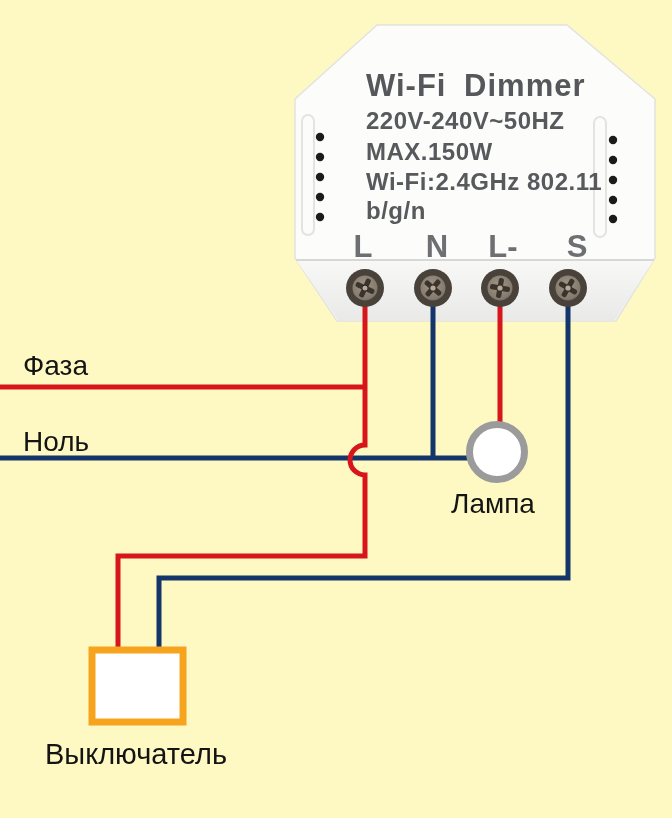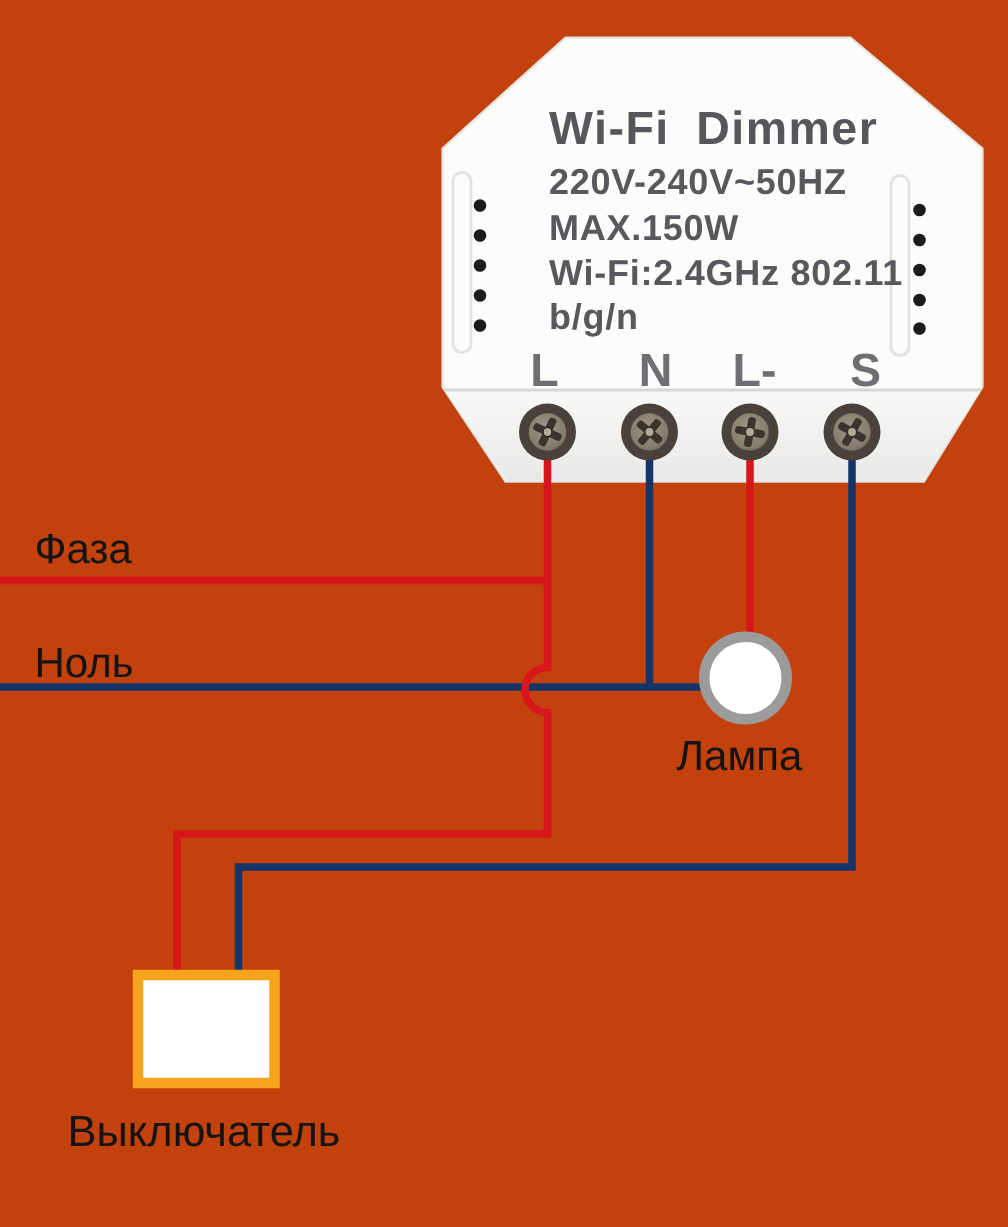--- a/index.html
+++ b/index.html
@@ -7,21 +7,21 @@
     padding: 0;
     background: #ffffff;
     width: 672px;
     height: 818px;
     font-family: "Liberation Sans", sans-serif;
   }
   .stage {
     position: relative;
     width: 672px;
     height: 818px;
-    background: #c2410c;
+    background: #fef9c3;
     overflow: hidden;
   }
   svg { display: block; }
 
   
   .dev-title {
     font-family: "Liberation Sans", sans-serif;
     font-size: 31px;
     font-weight: bold;
     fill: #55575a;

